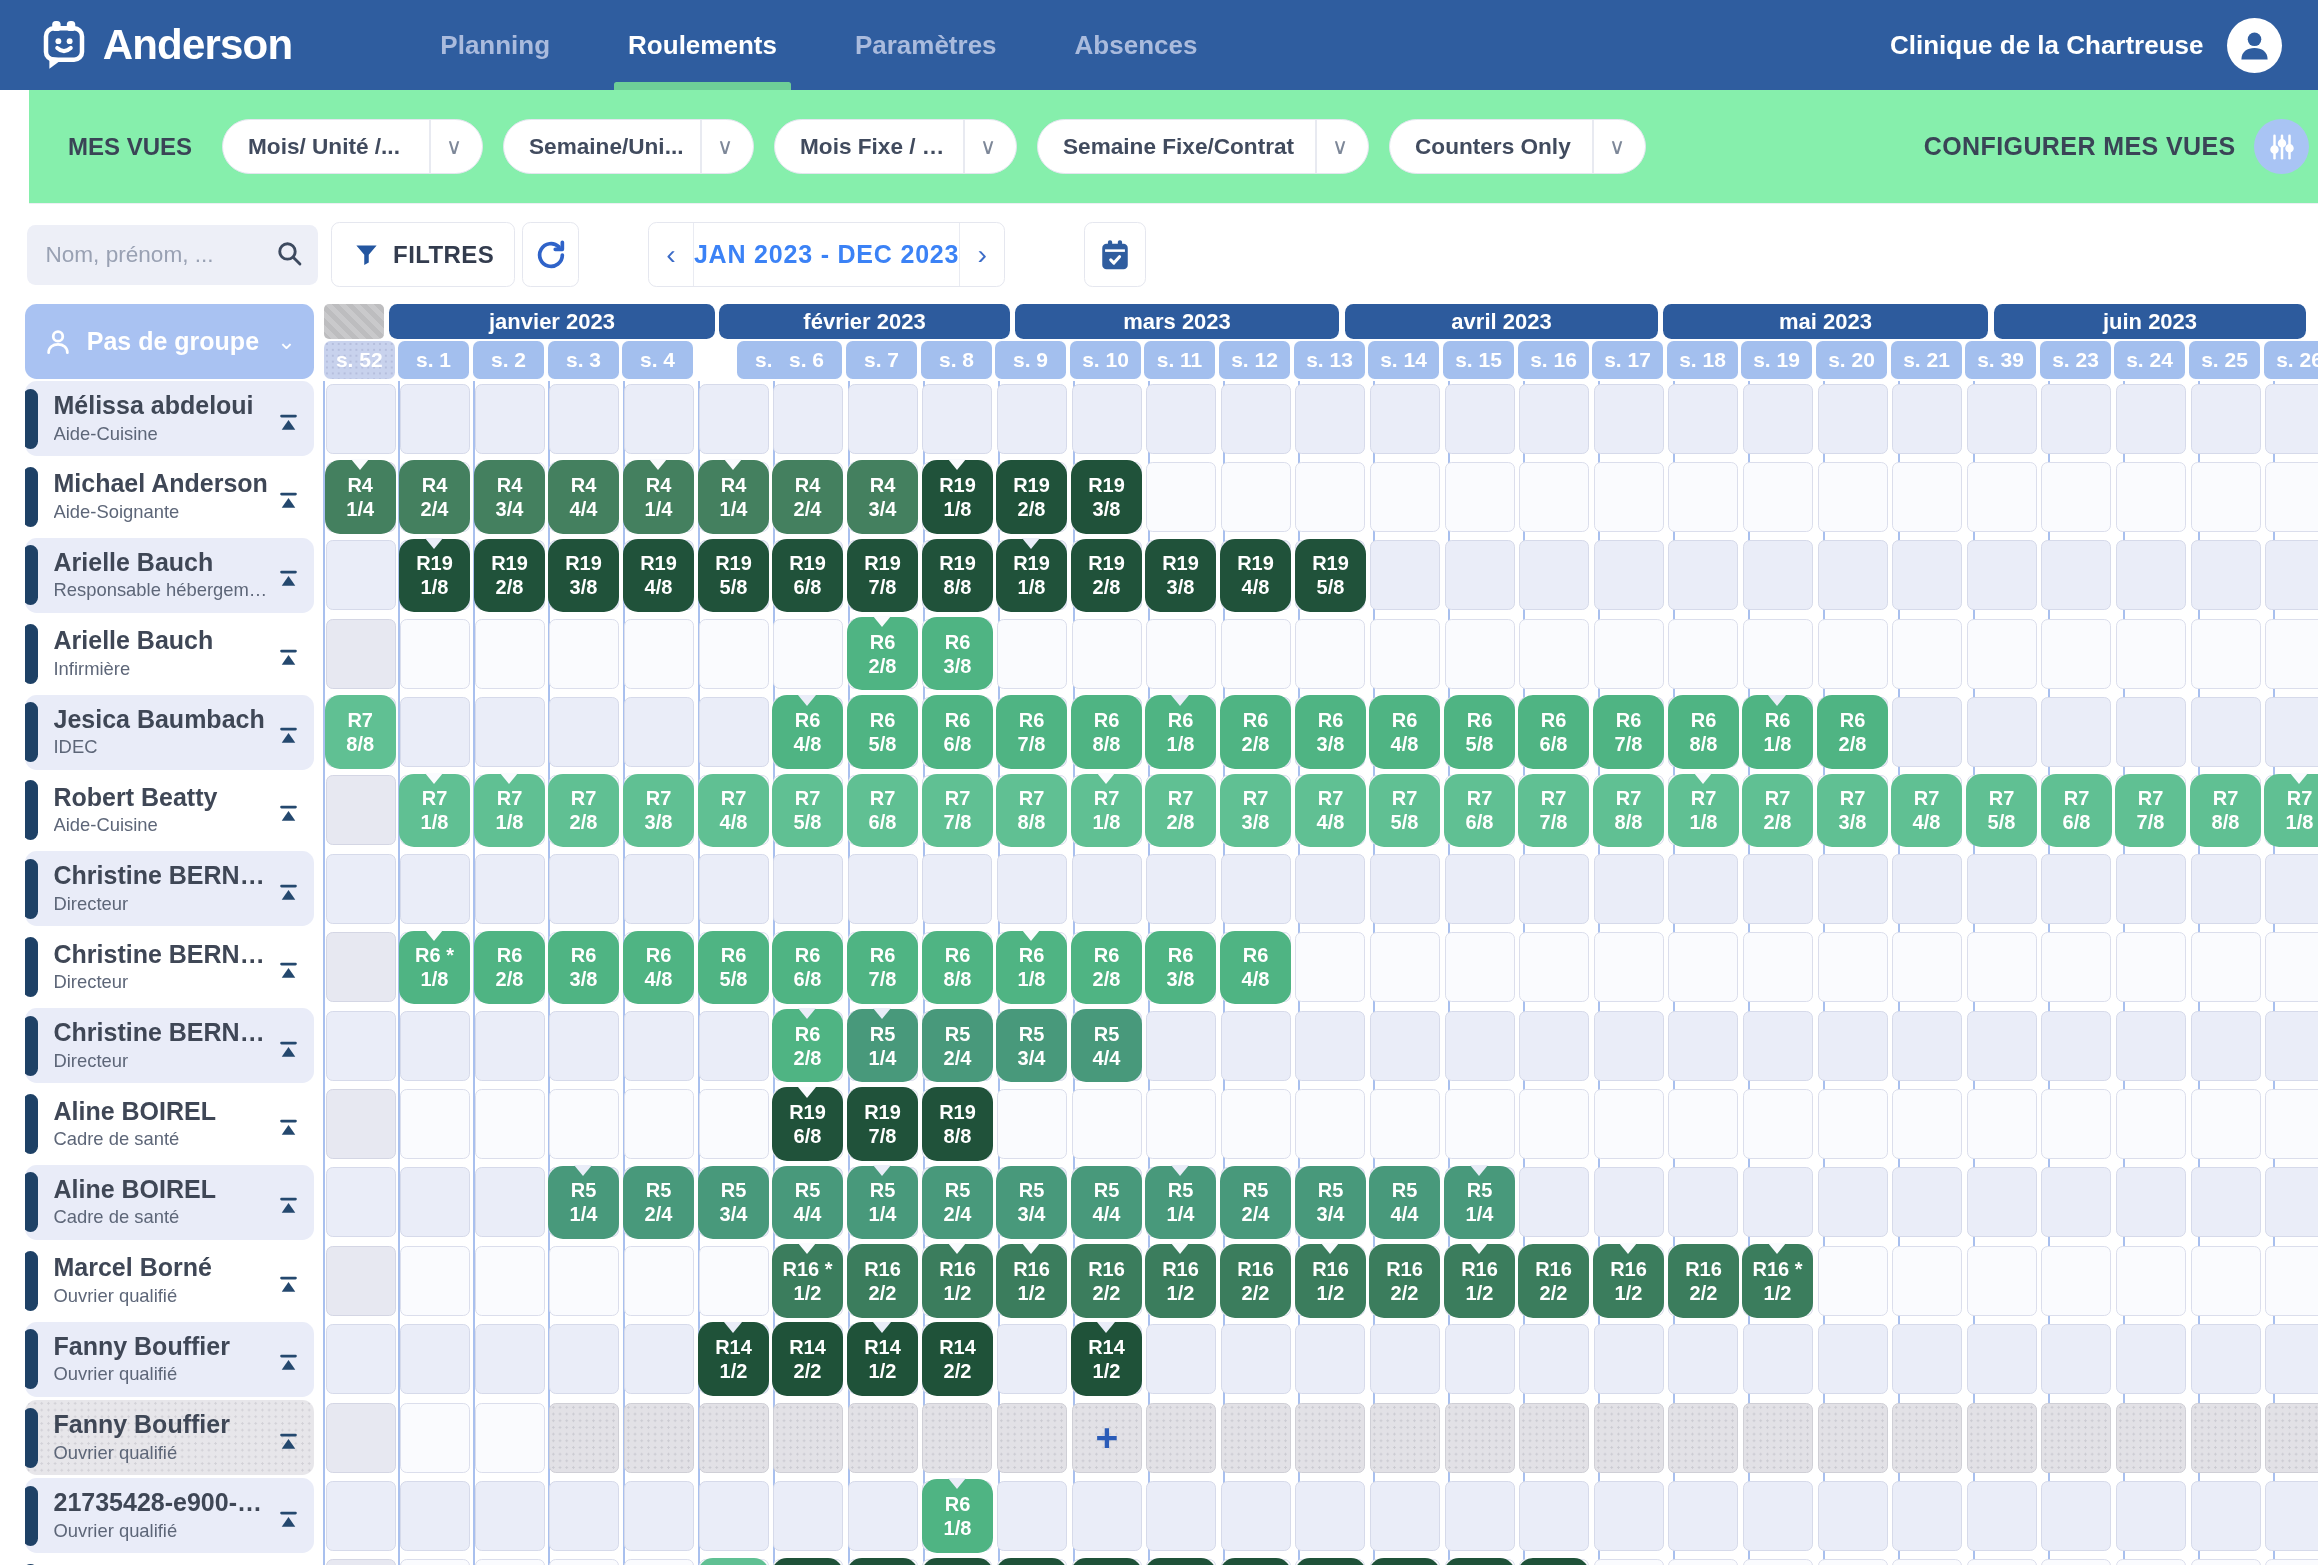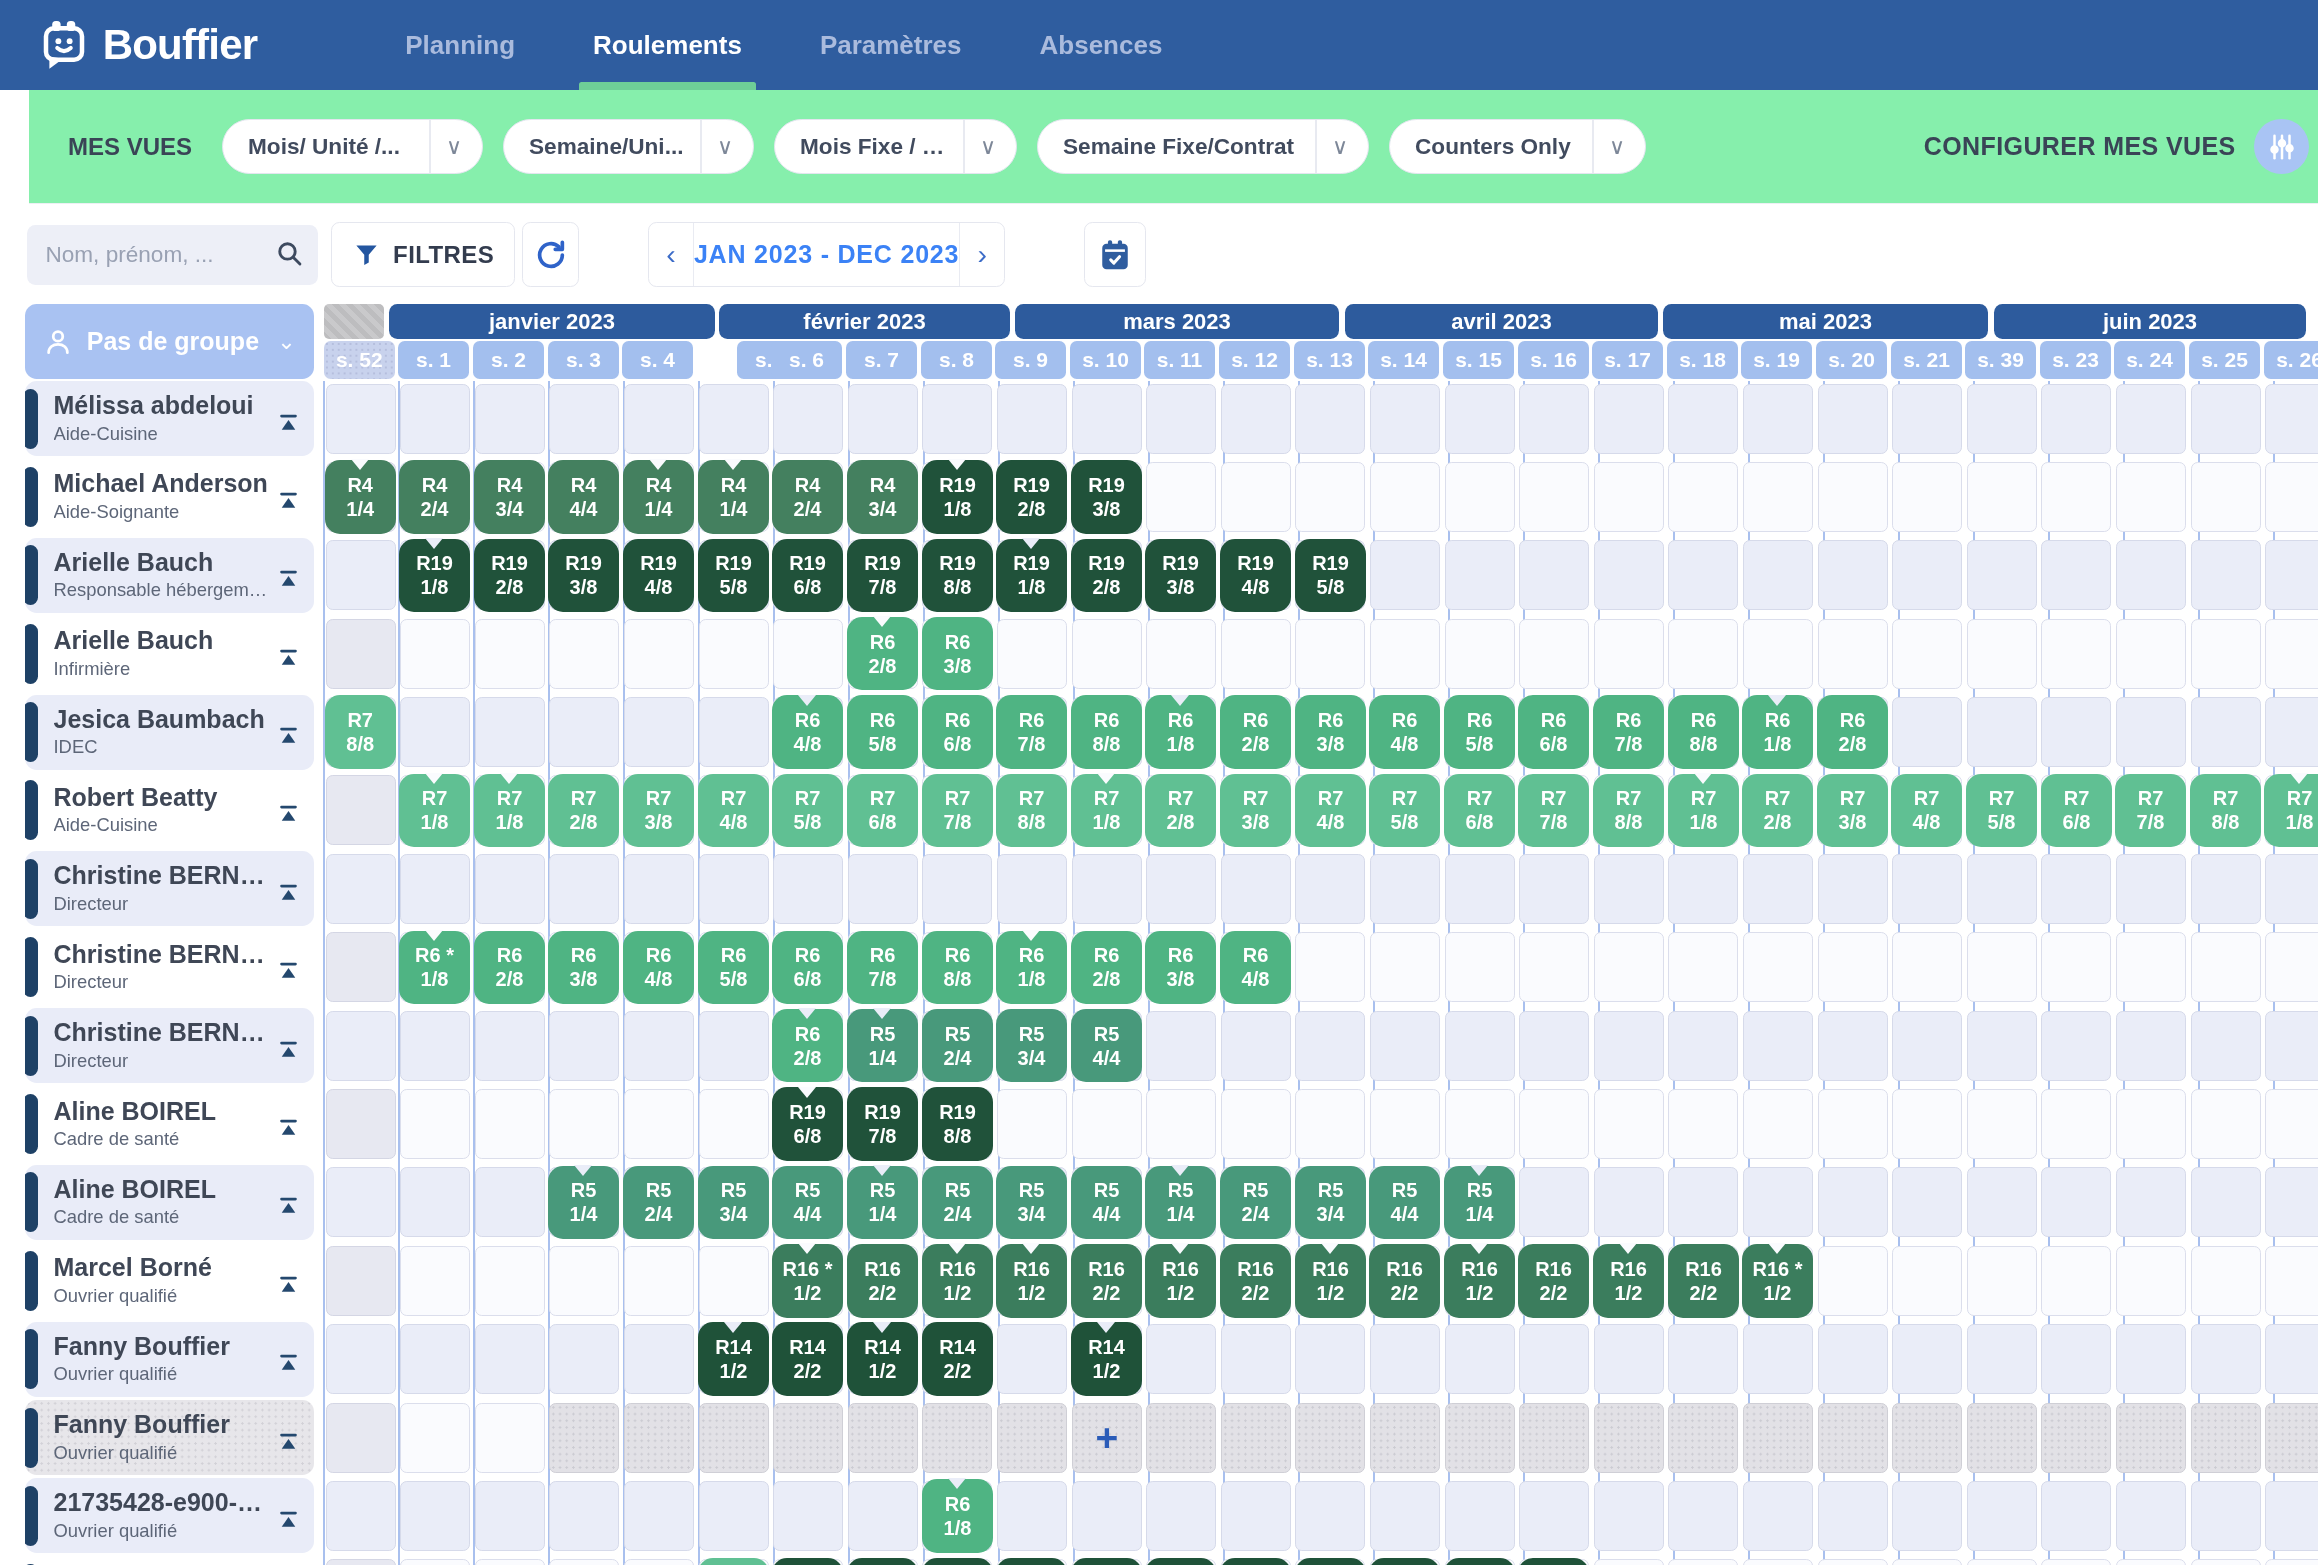--- a/index.html
+++ b/index.html
@@ -135,28 +135,37 @@
         <svg width="54" height="54" viewBox="0 0 48 48">
           <rect x="8" y="10" width="32" height="28" rx="7" fill="none" stroke="#fff" stroke-width="4"></rect>
           <rect x="13.5" y="3.5" width="7.5" height="9" rx="3.2" fill="#fff"></rect>
           <rect x="26.5" y="3.5" width="7.5" height="9" rx="3.2" fill="#fff"></rect>
           <circle cx="19" cy="21.5" r="2.6" fill="#fff"></circle>
           <circle cx="29" cy="21.5" r="2.6" fill="#fff"></circle>
           <path d="M18 27.5 q6 5.5 12 0" stroke="#fff" stroke-width="3.6" fill="none" stroke-linecap="round"></path>
           <path d="M11 35 L11 46 L23 37 Z" fill="#fff"></path>
         </svg>
       </span>
-      <span class="brand-text">Bouffier</span>
+      <span class="brand-text">Anderson</span>
     </div>
     <div class="nav-tabs" id="nav-tabs">
         <div class="nav-tab">Planning</div>
         <div class="nav-tab active">Roulements</div>
         <div class="nav-tab">Paramètres</div>
         <div class="nav-tab">Absences</div>
       </div>
+    <div class="nav-right">
+      <span class="org-name">Clinique de la Chartreuse</span>
+      <span class="avatar">
+        <svg width="37" height="37" viewBox="0 0 24 24">
+          <circle cx="12" cy="8" r="4.4" fill="#2f5d9f"></circle>
+          <path d="M3.5 21c0-5 3.8-7.4 8.5-7.4s8.5 2.4 8.5 7.4z" fill="#2f5d9f"></path>
+        </svg>
+      </span>
+    </div>
   </div>
 
   <div class="views-bar">
     <span class="views-title">MES VUES</span>
     <span id="view-pills" style="display:flex;align-items:center;">
         <div class="pill" style="width: 261px;">
           <span class="pill-label">Mois/ Unité /...</span>
           <span class="pill-div"></span>
           <span class="pill-chev">∨</span>
         </div>

